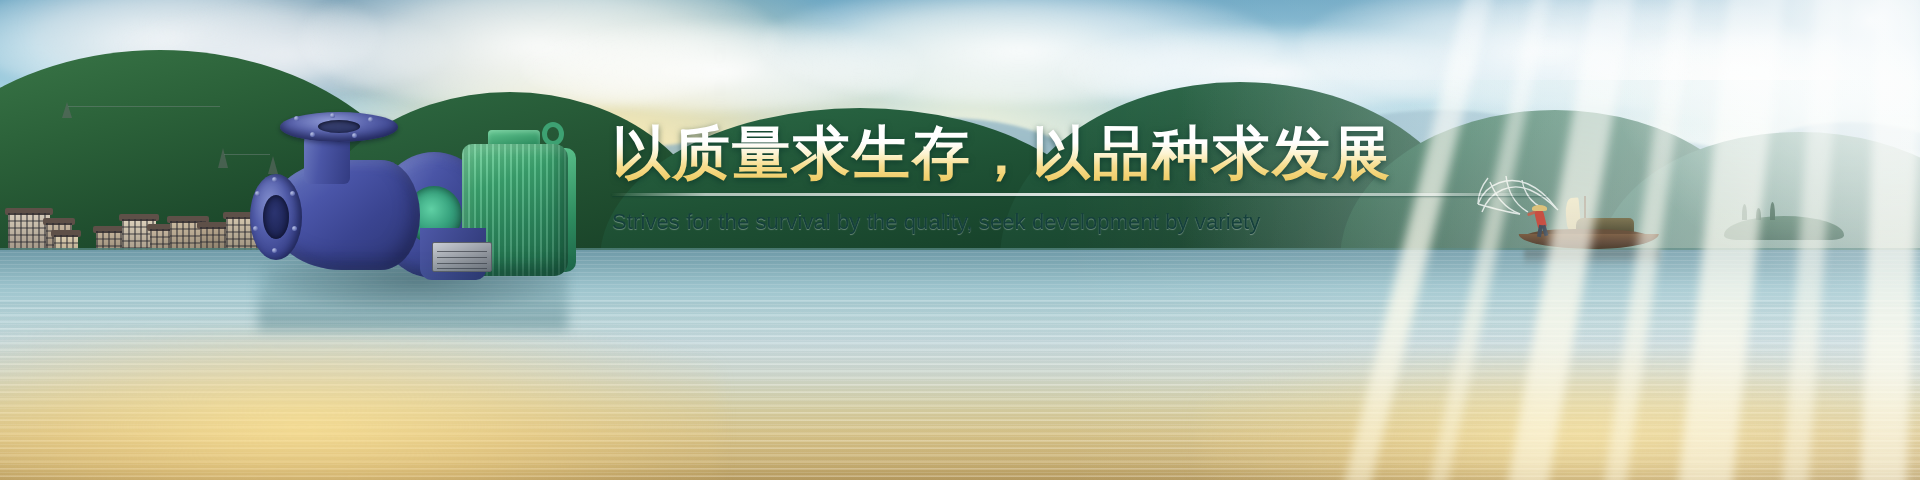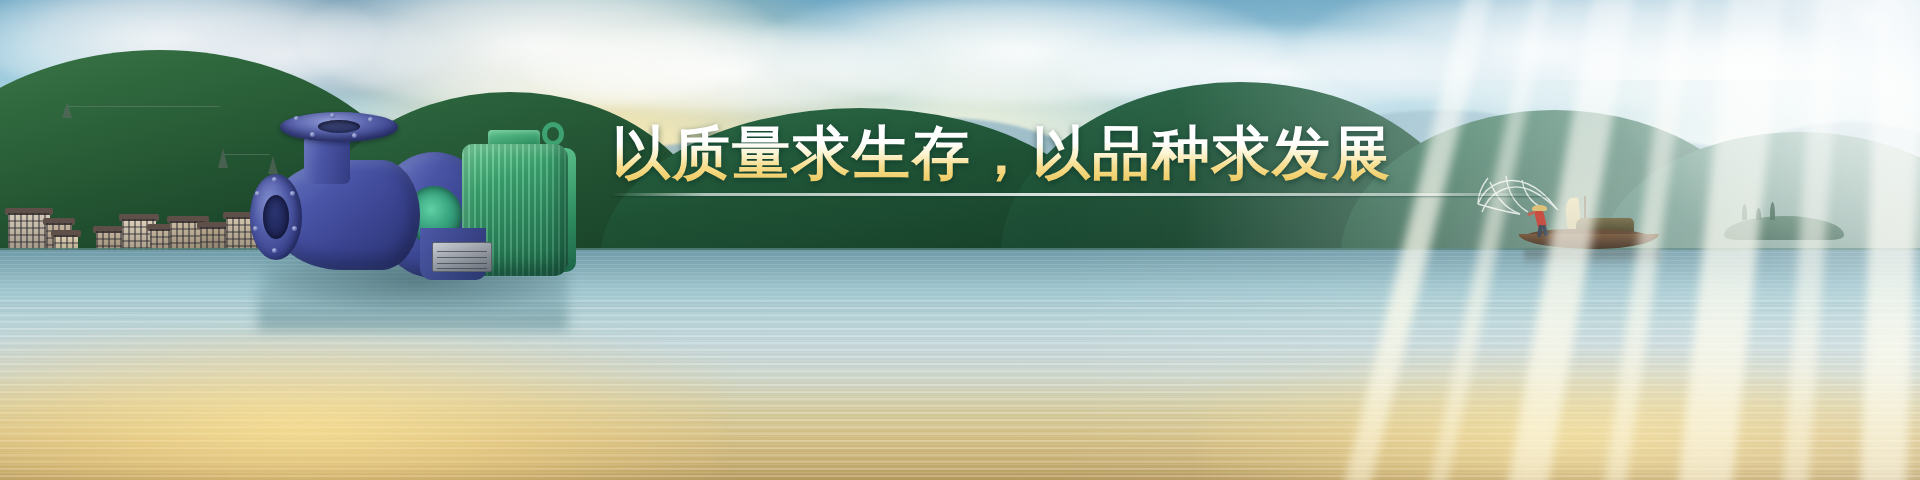--- a/index.html
+++ b/index.html
@@ -600,15 +600,16 @@
     <div class="ray" style="left:444px; width:54px; height:780px; transform:rotate(6deg);"></div>
     <div class="ray" style="left:526px; width:26px; height:780px; transform:rotate(4deg); opacity:.8;"></div>
     <div class="ray" style="left:582px; width:46px; height:790px; transform:rotate(2deg);"></div>
     <div class="ray-core"></div>
   </div>
   <div class="haze"></div>
 
   <div class="text-block">
     <div class="headline">以质量求生存，以品种求发展</div>
     <div class="rule"></div>
+    <div class="subline">Strives for the survival by the quality, seek development by variety</div>
   </div>
 
 </div>
 
 </body></html>

